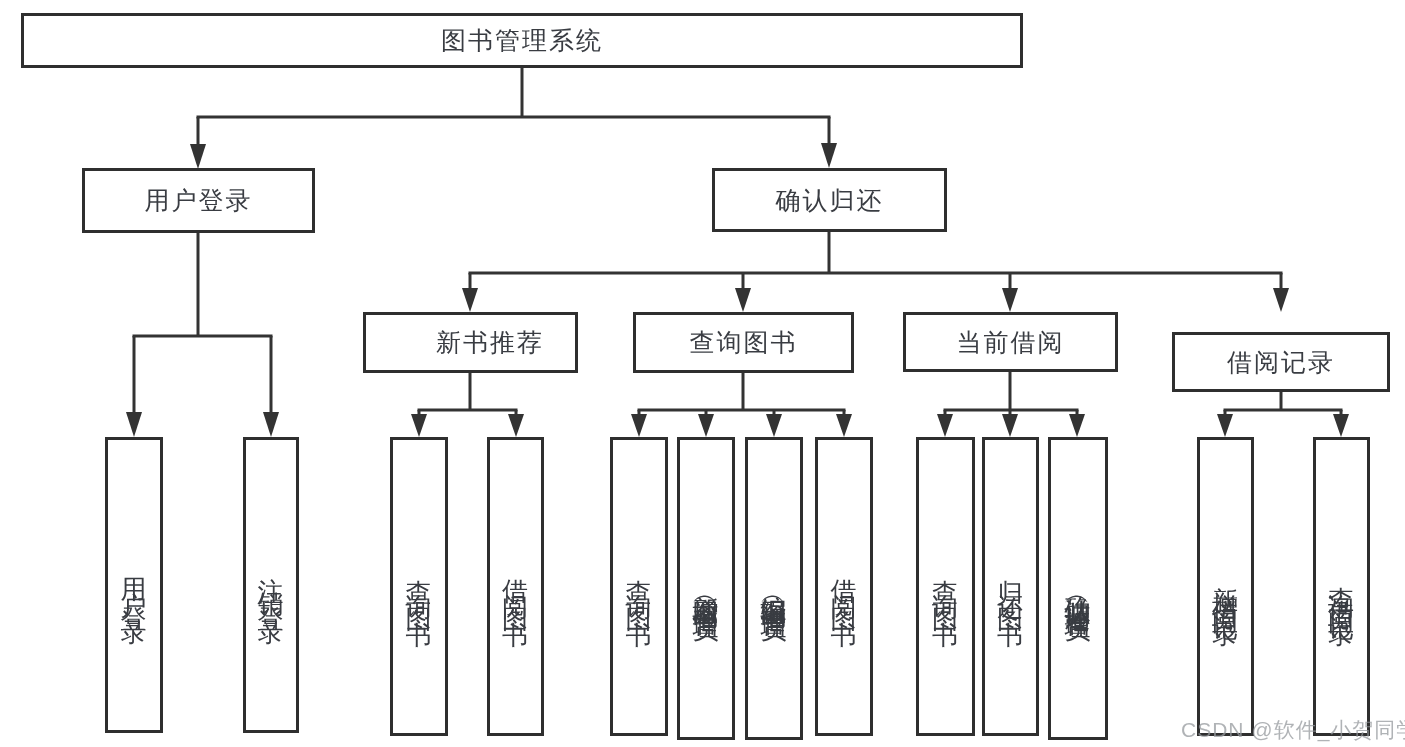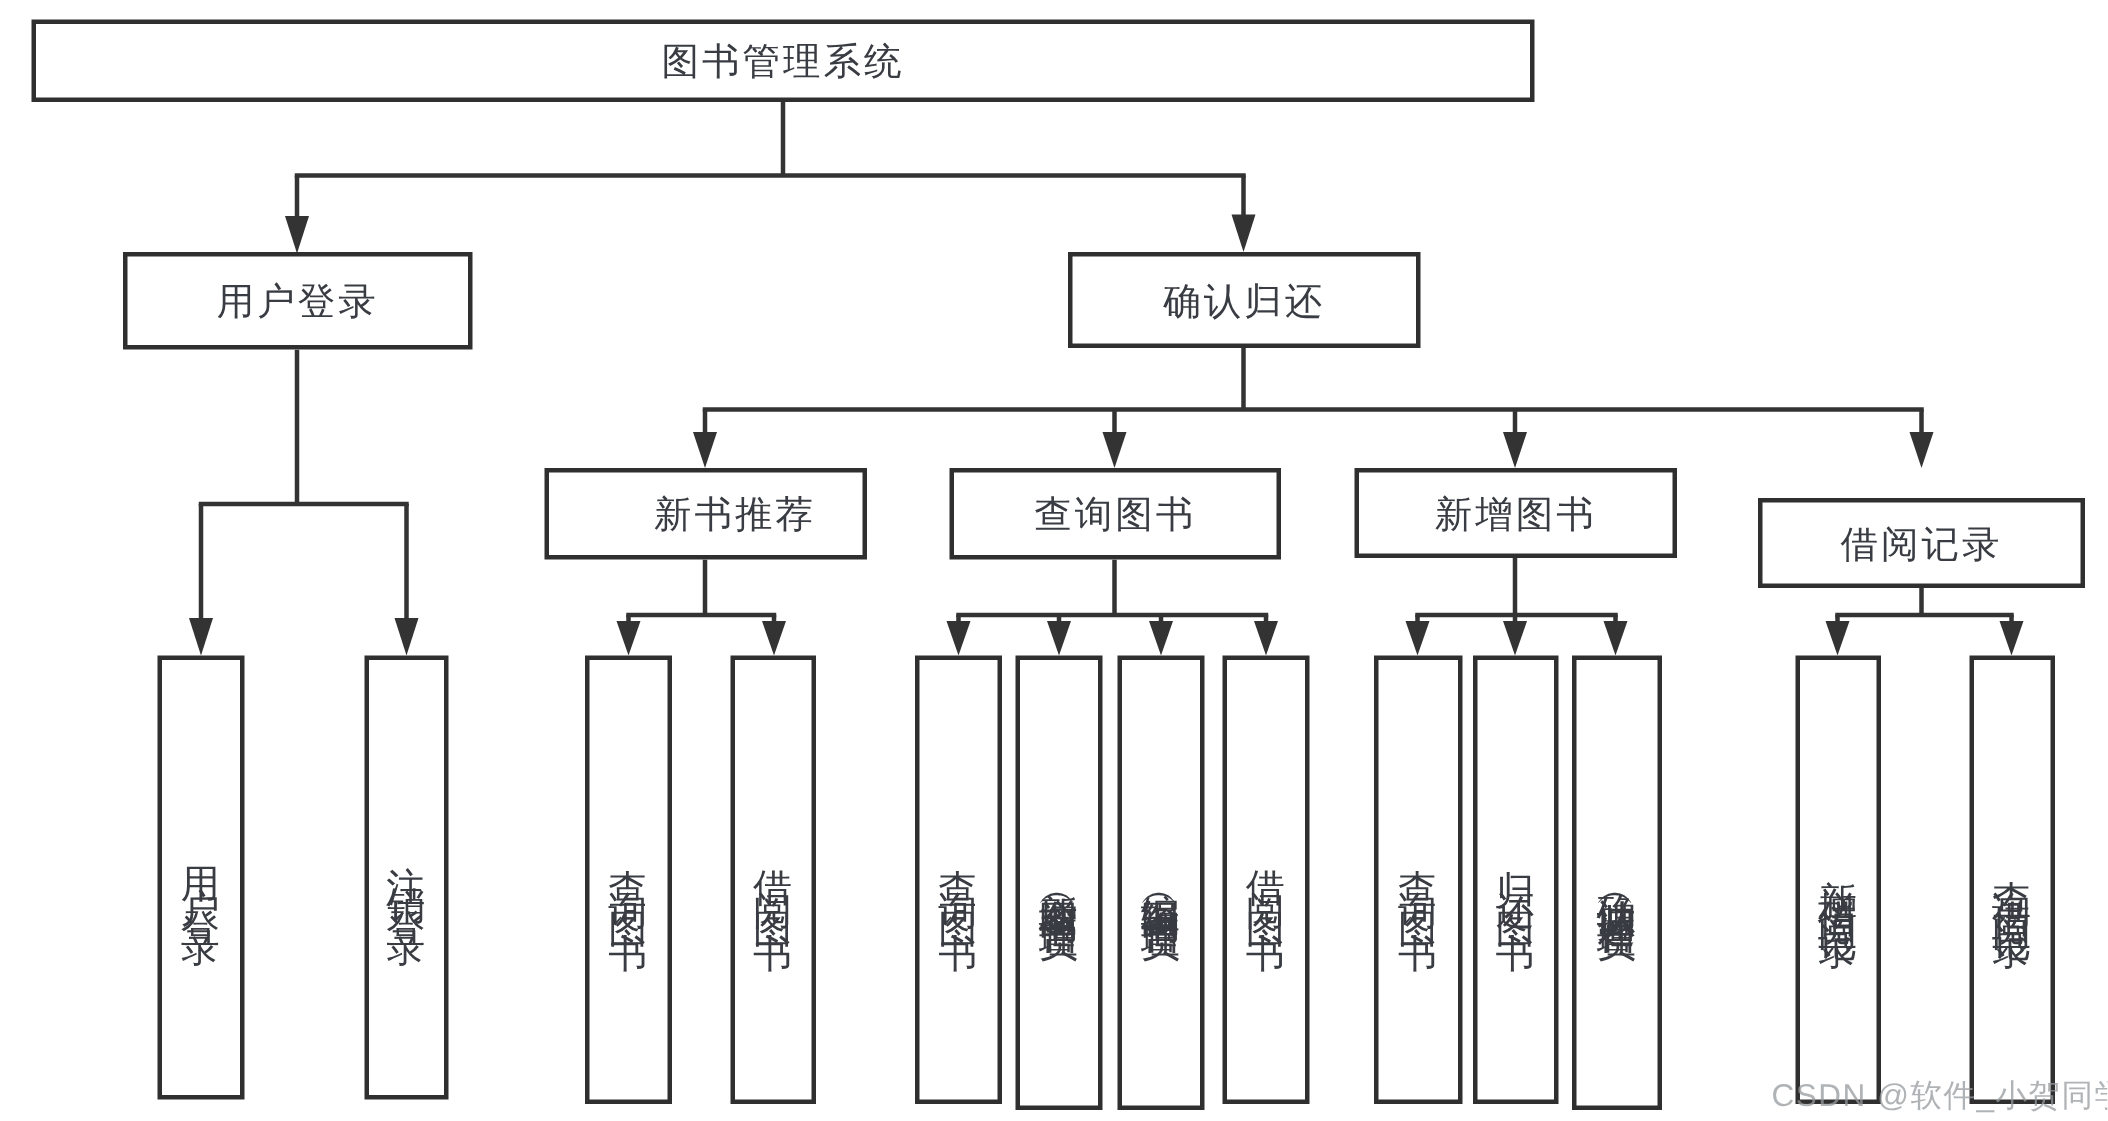--- a/index.html
+++ b/index.html
@@ -136,21 +136,21 @@
     <span>确认归还</span>
   </div>
 
   <div class="node h-node" style="left:363px;top:312px;width:215px;height:61px;padding-left:39px;">
     <span>新书推荐</span>
   </div>
   <div class="node h-node" style="left:633px;top:312px;width:221px;height:61px;">
     <span>查询图书</span>
   </div>
   <div class="node h-node" style="left:903px;top:312px;width:215px;height:60px;">
-    <span>新增图书</span>
+    <span>当前借阅</span>
   </div>
   <div class="node h-node" style="left:1172px;top:312px;width:218px;height:60px;margin-top:20px;">
     <span>借阅记录</span>
   </div>
 
   <div class="node v-node ls-wide" style="left:105px;top:437px;width:58px;height:296px;">
     <span>用户登录</span>
   </div>
   <div class="node v-node ls-wide" style="left:243px;top:437px;width:56px;height:296px;">
     <span>注销登录</span>

